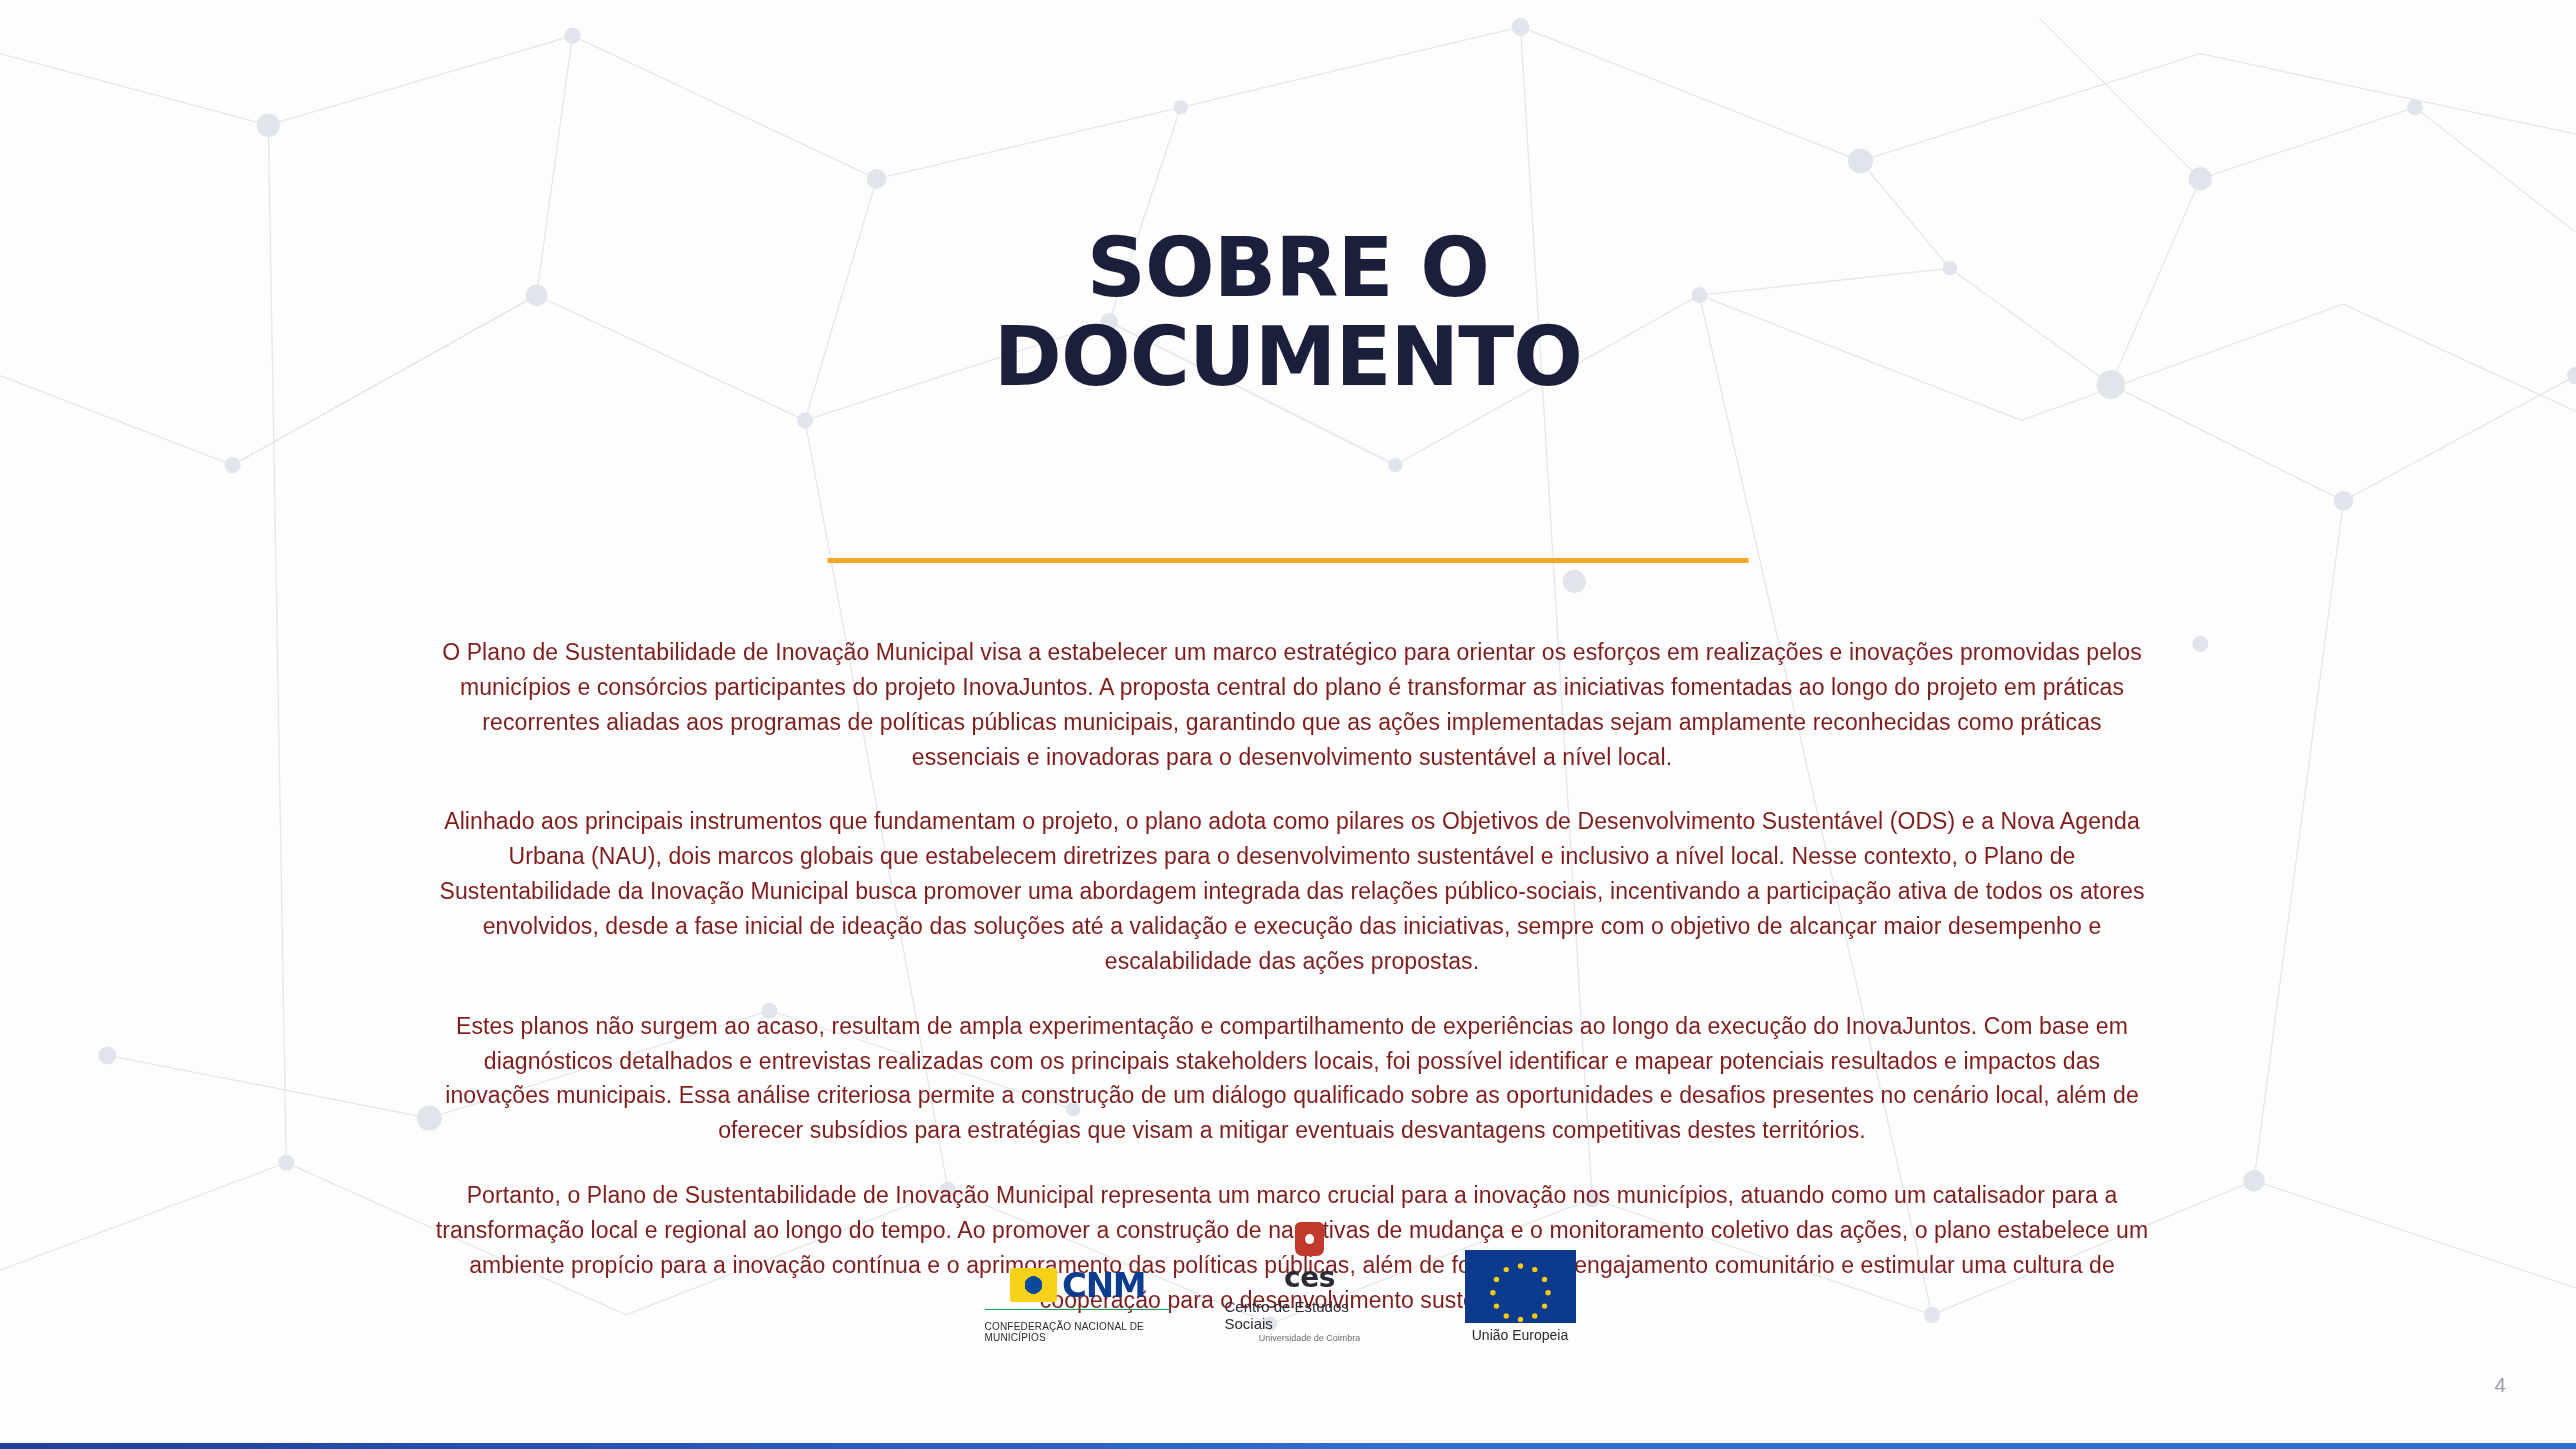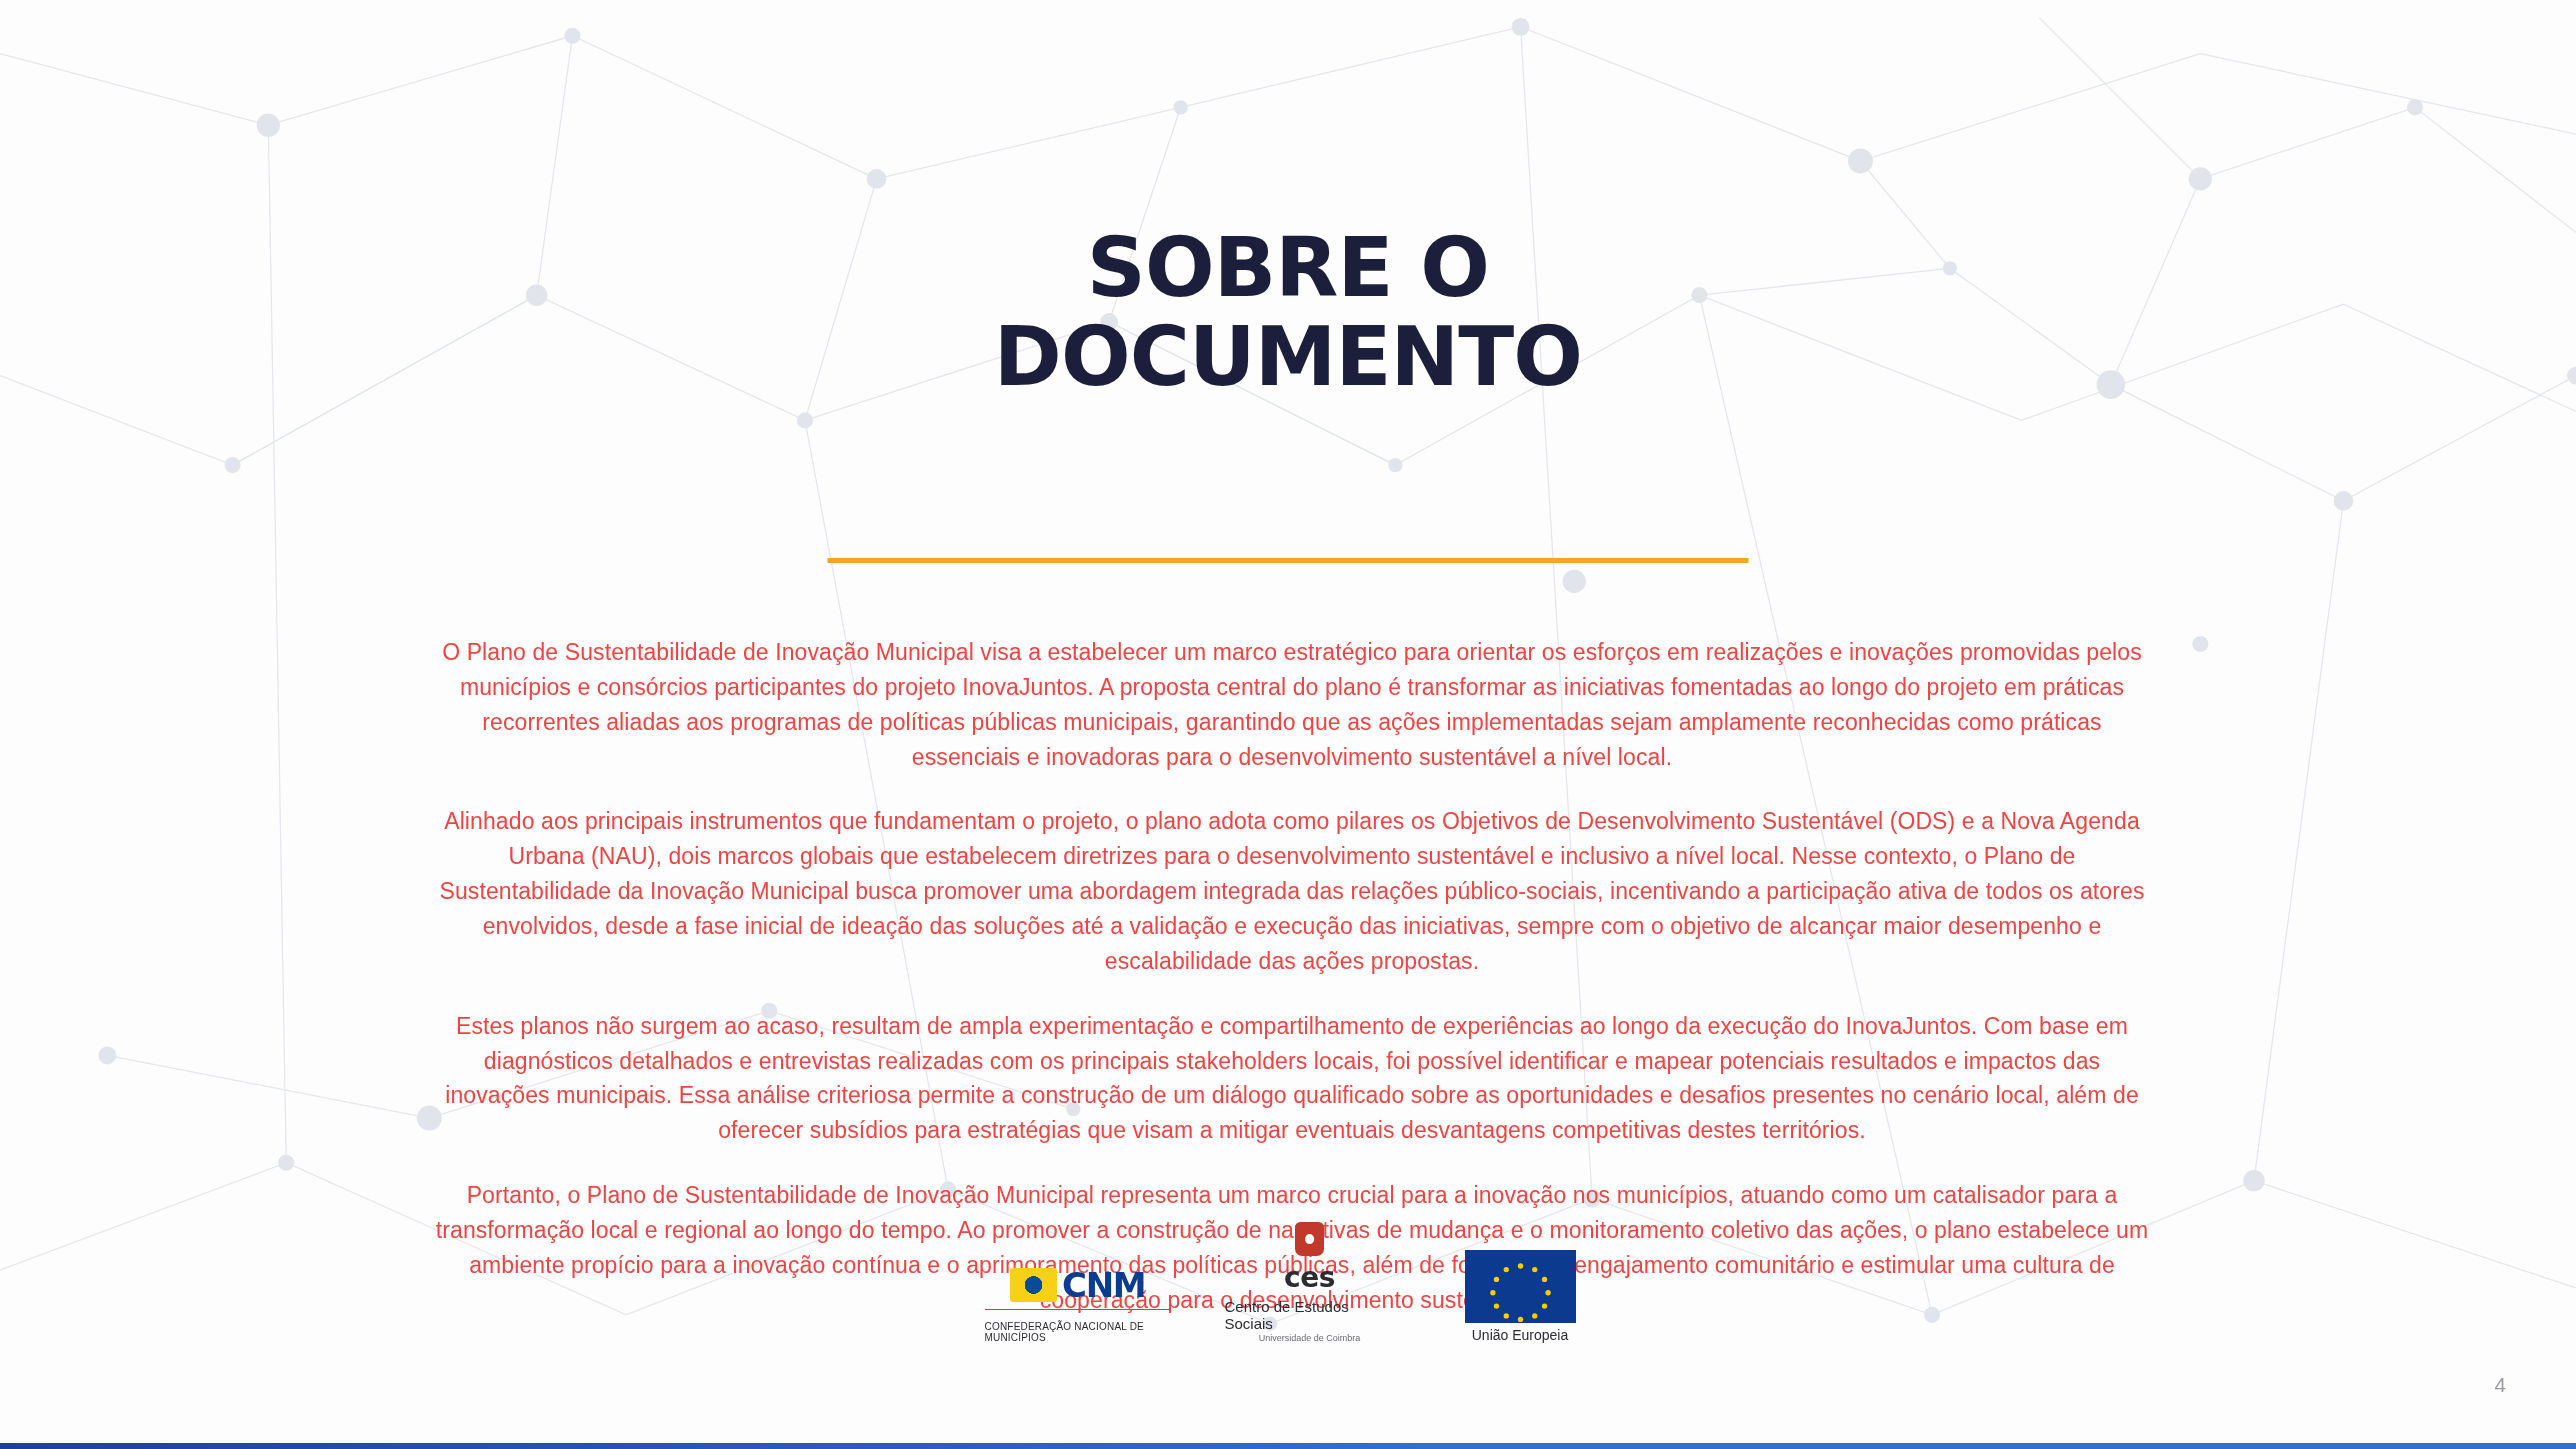--- a/index.html
+++ b/index.html
@@ -57,21 +57,21 @@
     position: absolute;
     top: 635px;
     left: 429px;
     width: 1726px;
     text-align: center;
   }
   .para {
     font-family: "Liberation Sans", sans-serif;
     font-size: 23px;
     line-height: 1.52;
-    color: #ef4444;
+    color: #7f1d1d;
     letter-spacing: 0.1px;
     margin-bottom: 29.5px;
   }
   .para:last-child { margin-bottom: 0; }
 
   
   #logo-bar {
     position: absolute;
     bottom: 106px;
     left: 0;

